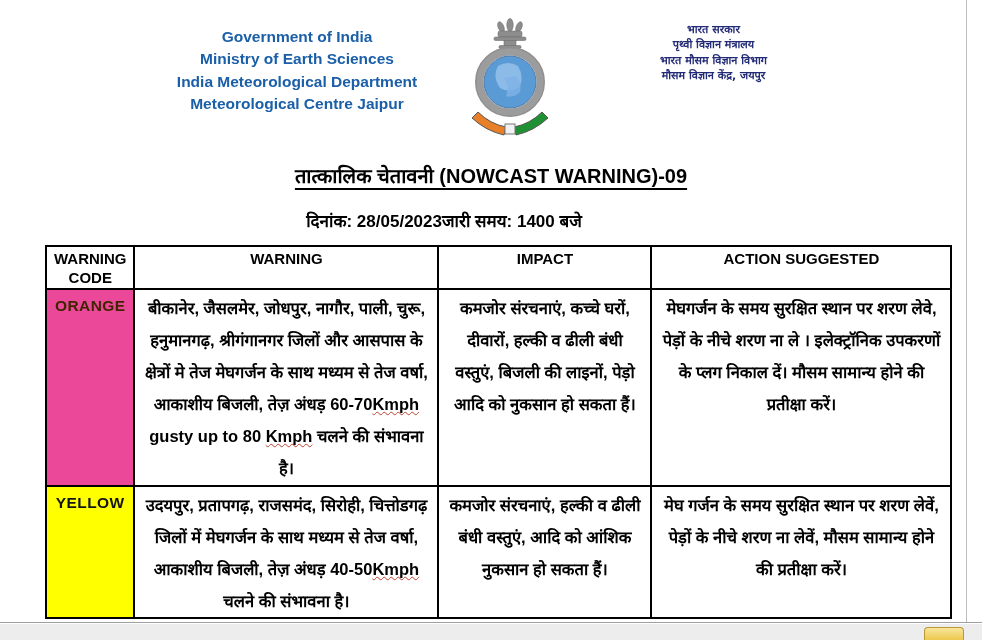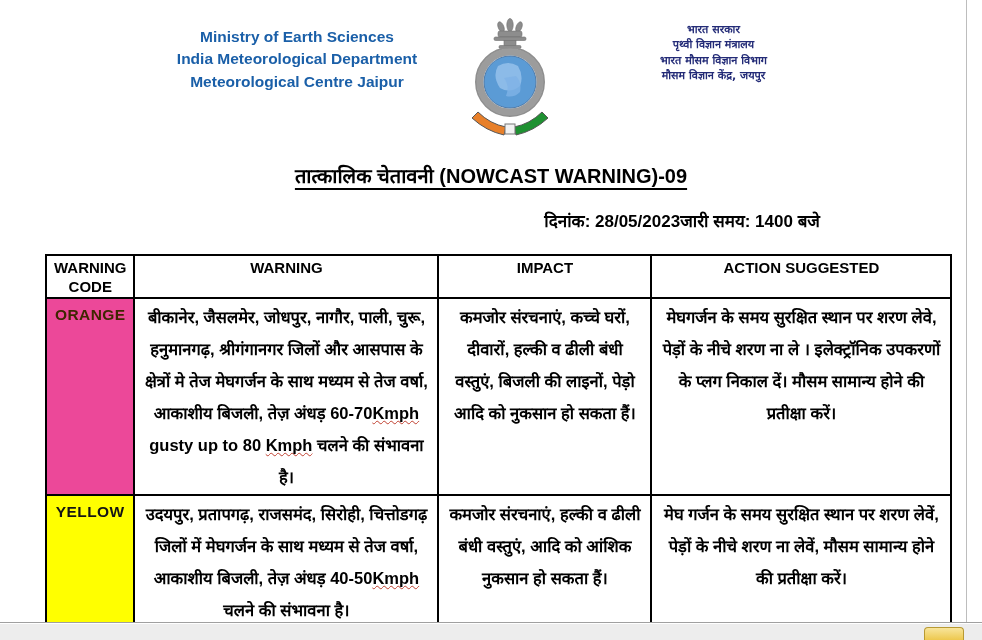--- a/index.html
+++ b/index.html
@@ -17,23 +17,23 @@
     border-radius:4px 4px 0 0;}
   
   .hdr{display:flex;align-items:flex-start;padding:18px 0 0 138px;}
   .hdr-en{width:318px;text-align:center;color:#1a5fa8;font-weight:bold;font-size:15.5px;line-height:1.45;padding-top:8px;}
   .logo-wrap{width:96px;margin-left:6px;text-align:center;}
   .hdr-hi{margin-left:102px;text-align:center;color:#232b77;font-weight:bold;font-size:11px;line-height:1.4;padding-top:4px;font-family:"DejaVu Sans",sans-serif;}
   
   .title-row{text-align:center;margin-top:20px;}
   .title{font-size:20px;font-weight:bold;text-decoration:underline;text-decoration-thickness:2px;text-underline-offset:5px;}
   
-  .meta-row{display:flex;justify-content:flex-end;margin:20px 162px 0 68px;font-weight:bold;font-size:17px;}
+  .meta-row{display:flex;justify-content:center;margin:20px 162px 0 68px;font-weight:bold;font-size:17px;}
   
-  table{border-collapse:collapse;table-layout:fixed;margin:22px 0 0 45px;padding-left:48px;}
+  table{border-collapse:collapse;table-layout:fixed;margin:13px 0 0 45px;padding-left:48px;}
   col.c-code{width:86px;}col.c-warn{width:304px;}col.c-imp{width:213px;}col.c-act{width:300px;}
   th,td{border:2px solid #000;}
   th{padding:3px 4px 0 4px;vertical-align:top;font-size:15px;line-height:1.25;font-weight:bold;}
   td{vertical-align:top;text-align:center;font-weight:bold;font-size:16.5px;line-height:1.95;padding:2px 8px 0 8px;}
   tr.row-orange{height:160px;}
   tr.row-yellow{height:132px;}
   td.code{font-size:15.5px;letter-spacing:.4px;padding-top:7px;line-height:1.2;}
   tr.row-orange td.code{background:#ec4899;color:#3f2600;}
   tr.row-yellow td.code{background:#FFFF00;color:#141414;}
   .kmph{text-decoration:underline wavy #c04030;text-decoration-skip-ink:none;text-decoration-thickness:1px;}
@@ -42,20 +42,21 @@
   .footer-link{color:#1a4fa0;font-size:15px;font-weight:bold;text-decoration:underline;font-family:"Liberation Serif",serif;letter-spacing:.2px;}
   .footer-post{margin-left:6px;}
 </style>
 </head>
 <body>
 
 <div>
 
   <div class="hdr">
     <div class="hdr-en">
+      <div>Government of India</div>
       <div>Ministry of Earth Sciences</div>
       <div>India Meteorological Department</div>
       <div>Meteorological Centre Jaipur</div>
     </div>
     <div class="logo-wrap">
       <svg width="92" height="120" viewBox="0 0 92 120">
 
         <g fill="#8d8d8d" stroke="#6f6f6f" stroke-width="0.6">
           <ellipse cx="46" cy="7" rx="3.2" ry="6.5"></ellipse>
           <ellipse cx="37" cy="9" rx="2.8" ry="5.5" transform="rotate(-22 37 9)"></ellipse>

